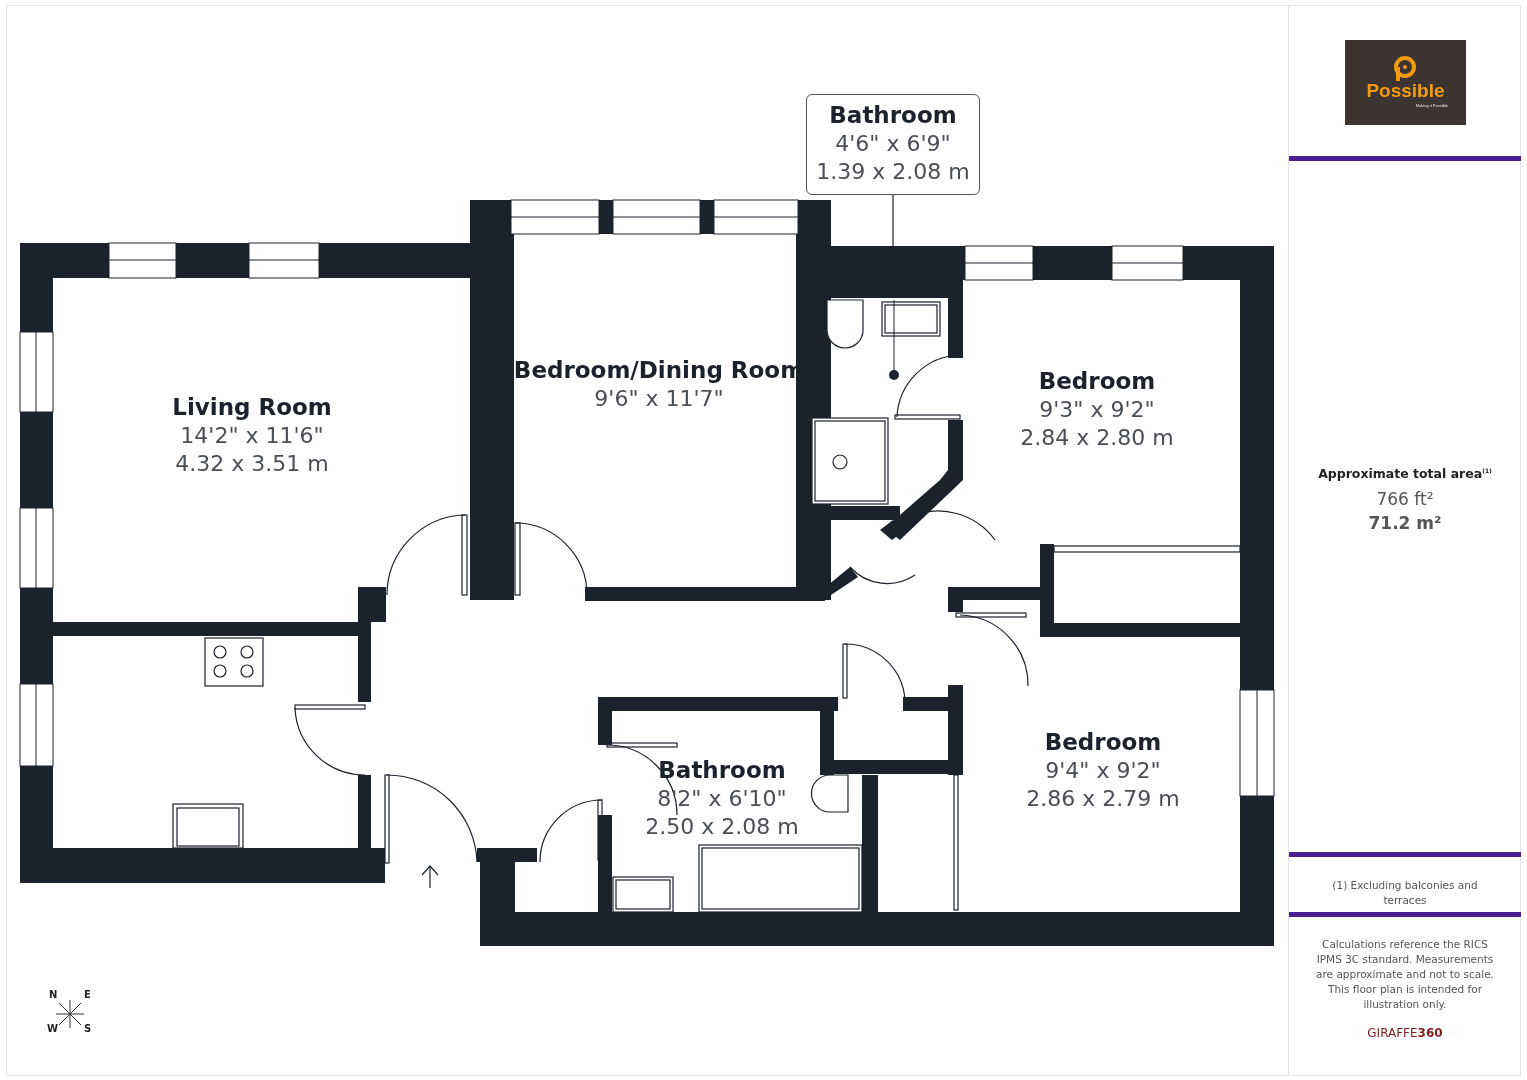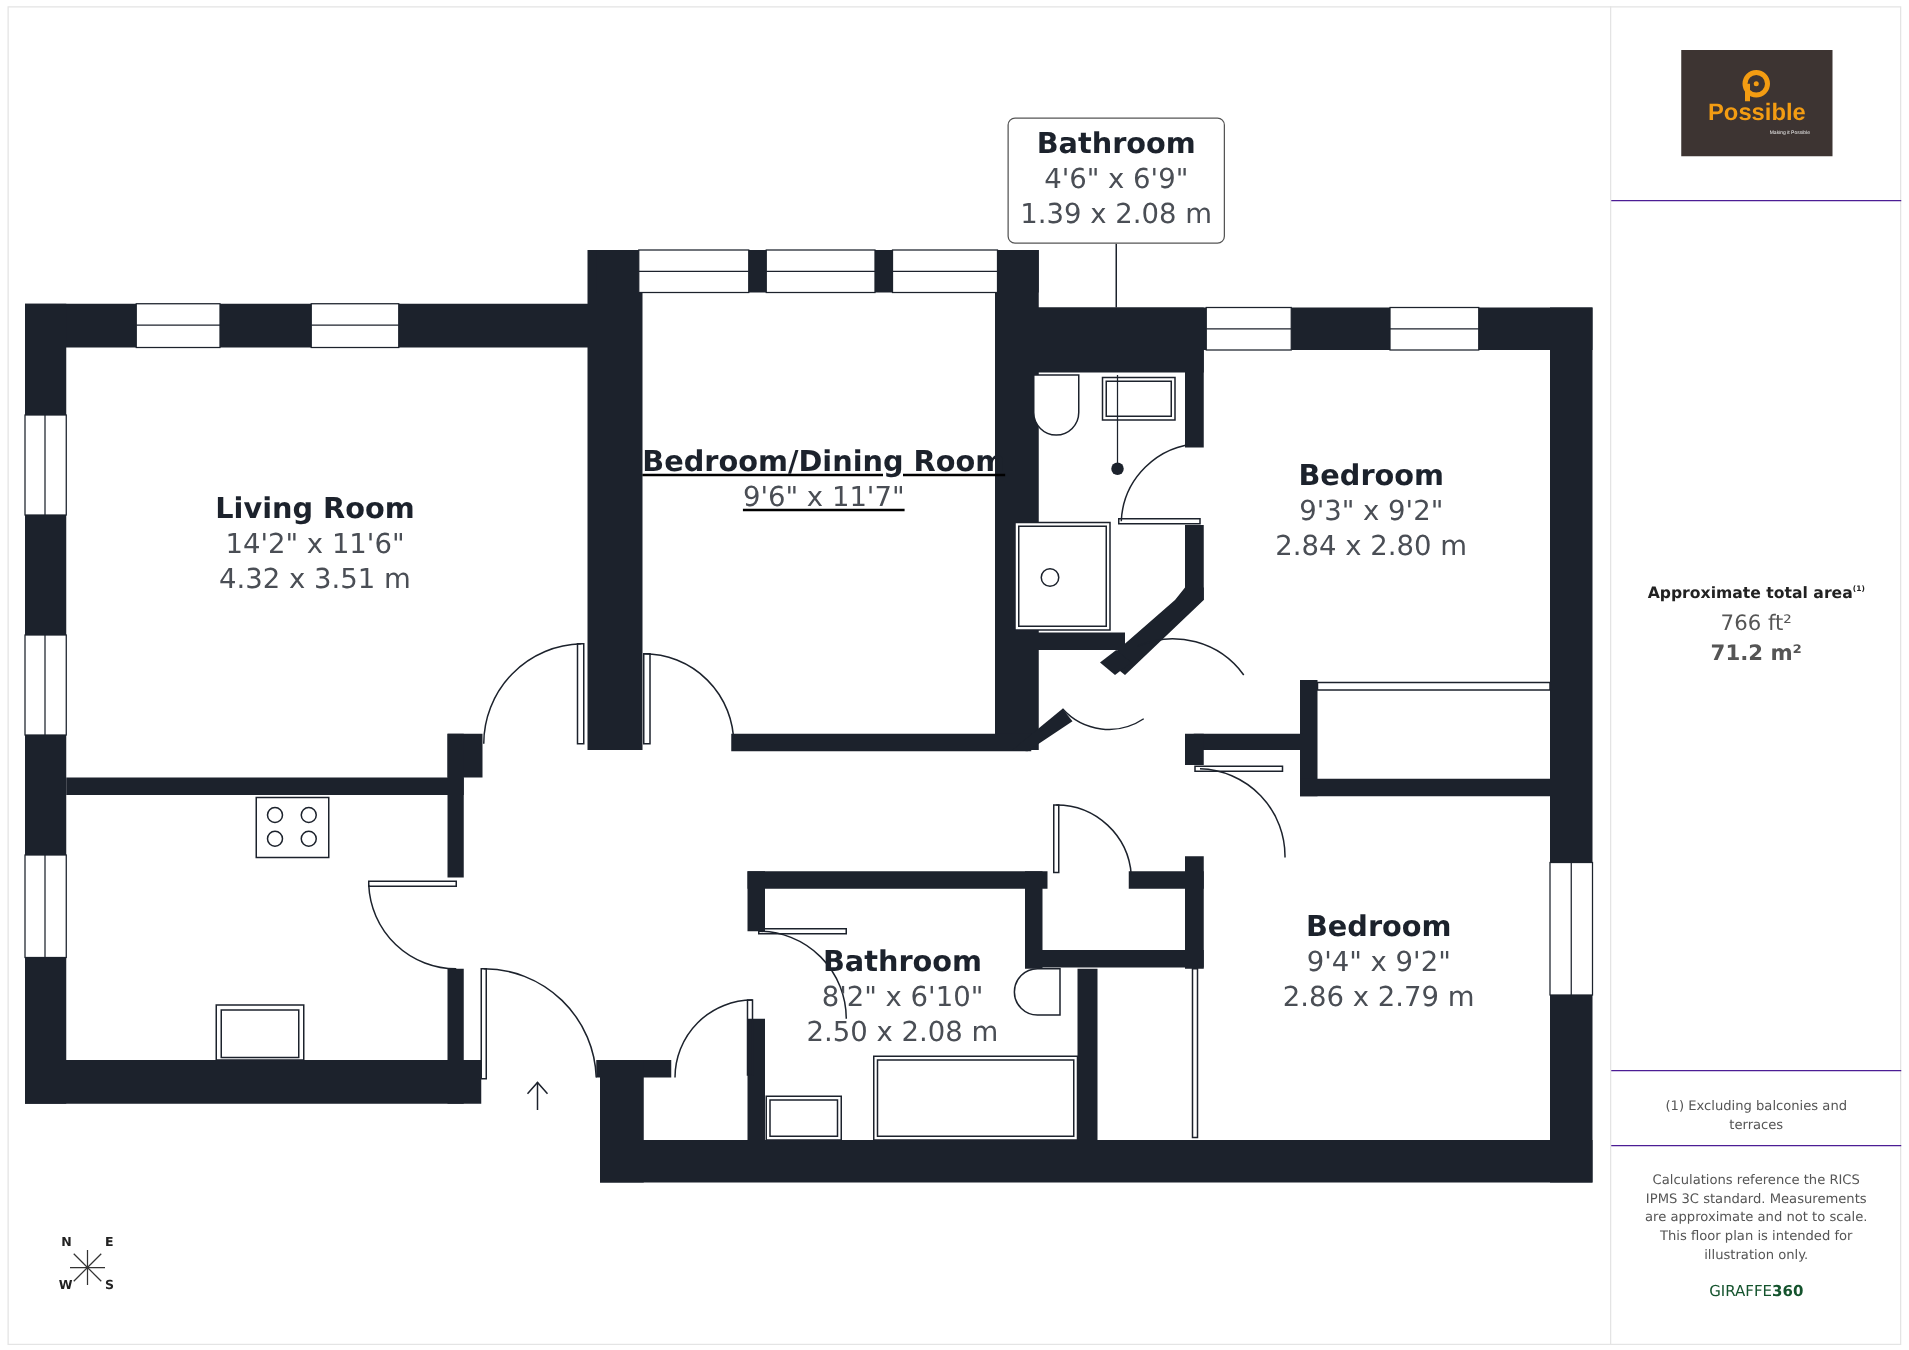--- a/index.html
+++ b/index.html
@@ -1,27 +1,27 @@
 <!DOCTYPE html>
 <html><head>
 <meta charset="utf-8">
 <style>
   html, body { margin:0; padding:0; background:#ffffff; }
   body { width:1527px; height:1080px; position:relative; overflow:hidden; font-family:"DejaVu Sans", sans-serif; }
   .frame { position:absolute; left:6px; top:5px; width:1515px; height:1071px; border:1px solid #e4e4e4; box-sizing:border-box; }
   .plan { position:absolute; left:0; top:0; width:1288px; height:1080px; }
   .sidebar { position:absolute; left:1288px; top:5px; width:233px; height:1071px; border-left:1px solid #e4e4e4; box-sizing:border-box; }
-  .sb-sec { position:absolute; left:0; width:100%; border-bottom:1px solid #4c1d95; box-sizing:border-box; text-align:center; }
+  .sb-sec { position:absolute; left:0; width:100%; border-bottom:5px solid #4c1d95; box-sizing:border-box; text-align:center; }
   .logo { position:absolute; left:56px; top:35px; width:121px; height:85px; background:#3d3432; }
   .logo-name { position:absolute; left:0; top:40px; width:100%; text-align:center; font-family:"Liberation Sans", sans-serif; font-weight:bold; font-size:19px; color:#f39c12; }
   .logo-tag { position:absolute; right:18px; top:63px; font-size:4px; color:#eeeeee; font-family:"Liberation Sans", sans-serif; }
   .area-title { font-weight:bold; font-size:12.5px; color:#222; }
   .area-val { font-size:17px; color:#555; margin-top:8px; }
   .note { font-size:10.5px; color:#555; line-height:15px; padding:0 24px; }
-  .brand { font-size:12px; color:#14532d; margin-top:14px;text-align:center; }
+  .brand { font-size:12px; color:#7f1d1d; margin-top:14px;text-align:center; }
   .room-label { position:absolute; text-align:center; white-space:nowrap; transform:translateX(-50%); }
   .room-name { font-weight:bold; font-size:23px; color:#1c222c; font-family:"DejaVu Sans", sans-serif; line-height:29px; }
   .room-dim { font-size:22px; color:#4a4e55; line-height:28px; font-family:"DejaVu Sans", sans-serif; }
   .callout { position:absolute; left:806px; top:94px; width:174px; height:101px; border:1.5px solid #555; border-radius:6px; box-sizing:border-box; background:#fff; text-align:center; padding-top:6px; }
   .compass-l { position:absolute; font-size:10px; font-weight:bold; color:#222; }
 </style>
 </head>
 <body>
 
 <div class="frame"></div>
@@ -162,21 +162,21 @@
         <line x1="56" y1="1014" x2="84" y2="1014"></line>
   </g>
 </svg>
 
   
   <div class="room-label" style="left:252px;top:393px;">
     <div class="room-name">Living Room</div>
     <div class="room-dim">14'2" x 11'6"</div>
     <div class="room-dim">4.32 x 3.51 m</div>
   </div>
-  <div class="room-label" style="left:659px;top:356px;text-decoration:underline;">
+  <div class="room-label" style="left:659px;top:356px;">
     <div class="room-name">Bedroom/Dining Room</div>
     <div class="room-dim">9'6" x 11'7"</div>
   </div>
   <div class="callout">
     <div class="room-name">Bathroom</div>
     <div class="room-dim">4'6" x 6'9"</div>
     <div class="room-dim">1.39 x 2.08 m</div>
   </div>
   <div class="room-label" style="left:1097px;top:367px;">
     <div class="room-name">Bedroom</div>

